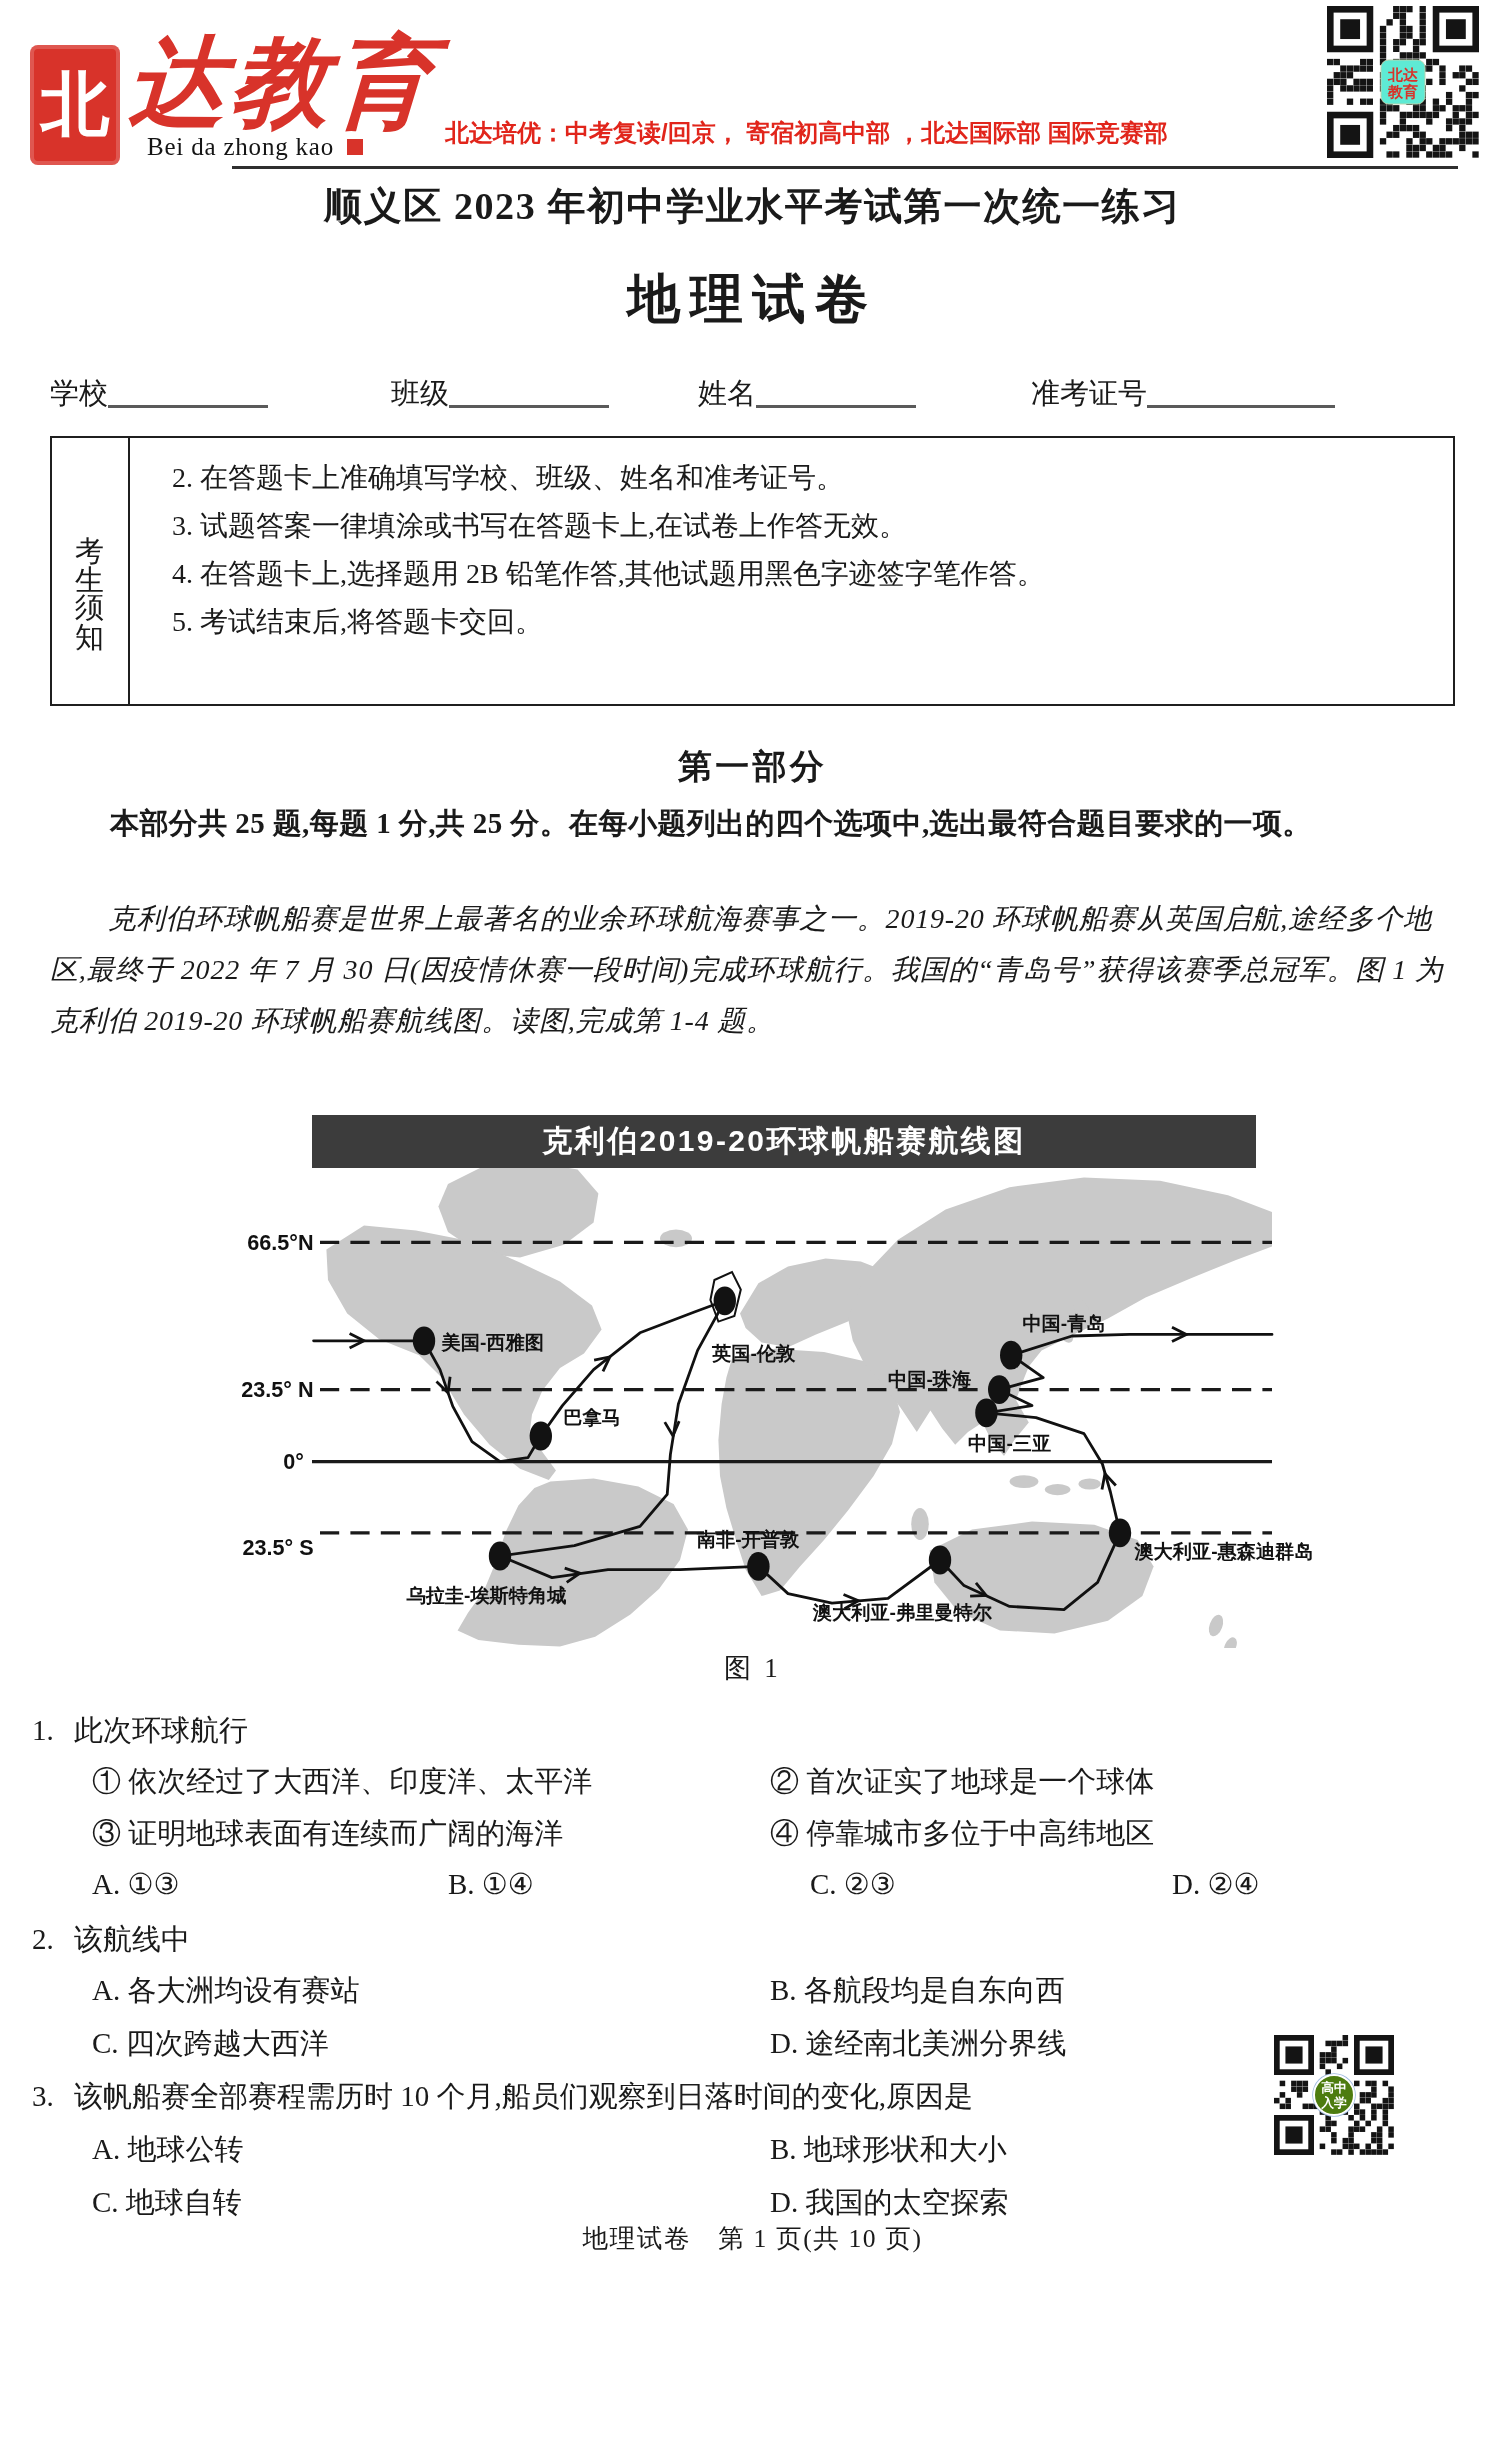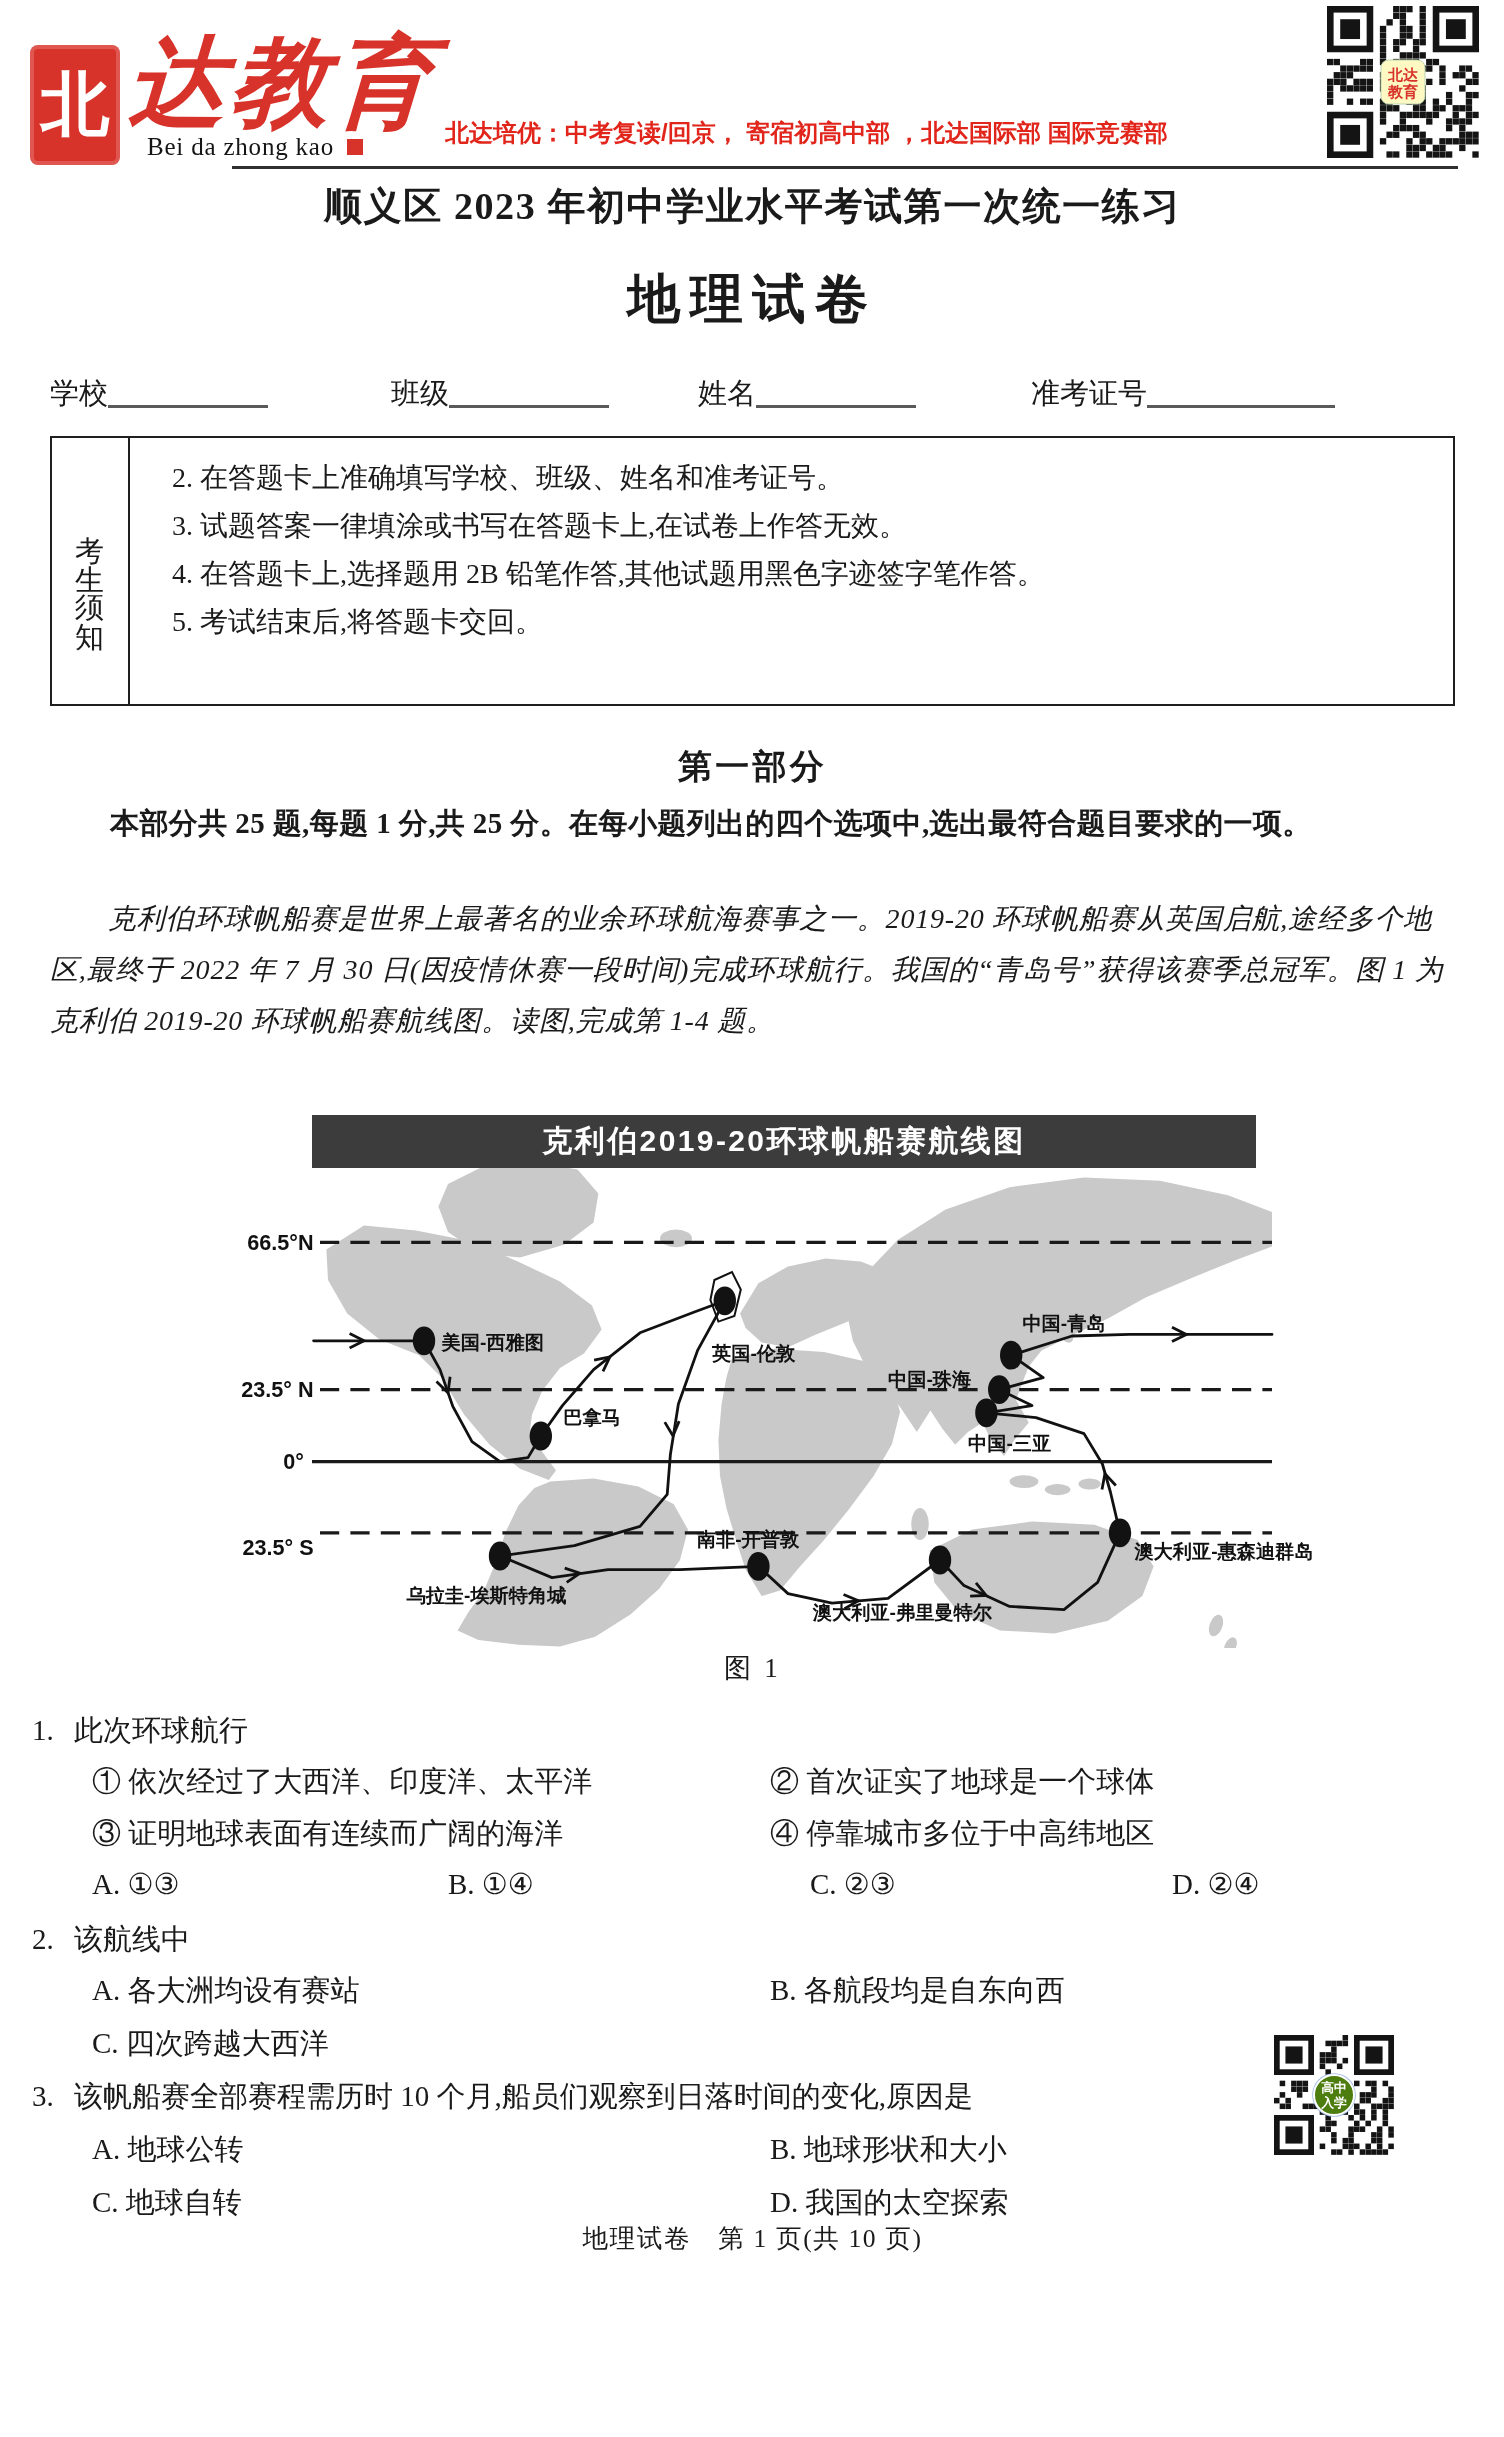--- a/index.html
+++ b/index.html
@@ -33,21 +33,21 @@
 
   
   .qr { overflow:hidden; }
   .qr-top { left:1327px; top:6.4px; width:152px; height:152px; }
   .qr-bottom { left:1274px; top:2035px; width:120px; height:120px; }
   .qr-logo {
     position:absolute; left:50%; top:50%; transform:translate(-50%,-50%);
     display:flex; flex-direction:column; align-items:center; justify-content:center;
     font-family:"Liberation Sans",sans-serif; font-weight:bold; text-align:center;
   }
-  .qr-logo.green { width:45px; height:45px; background:#fef9c3; border:1.6px solid #b9d4ae; border-radius:8px; color:#d8332a; font-size:15px; line-height:1.15; }
+  .qr-logo.green { width:45px; height:45px; background:#5eead4; border:1.6px solid #b9d4ae; border-radius:8px; color:#d8332a; font-size:15px; line-height:1.15; }
   .qr-logo.blue  { width:42px; height:42px; background:#4d7c0f; border:2.4px solid #fff; border-radius:50%; color:#fff; font-size:12.8px; line-height:1.2; box-shadow:0 0 0 0.8px #9db9e0; }
 
   
   .exam-title { left:0; top:181px; width:100%; text-align:center; font-size:38px; font-weight:600; letter-spacing:1.6px; }
   .exam-subtitle { left:0; top:264px; width:100%; text-align:center; font-size:53px; font-weight:bold; letter-spacing:9.6px; }
 
   
   .form-row { left:50px; top:374px; width:1405px; height:45px; font-size:29px; }
   .fg { position:absolute; top:0; white-space:nowrap; }
   .blank { display:inline-block; border-bottom:3.2px solid #5a5a5a; height:32px; vertical-align:-4.8px; }
@@ -458,20 +458,21 @@
 
   <div class="q-stem" style="top:1920px">
     <span class="qnum">2.</span><span>该航线中</span>
   </div>
   <div class="opt-row" style="top:1971px">
     <span>A. 各大洲均设有赛站</span>
     <span>B. 各航段均是自东向西</span>
   </div>
   <div class="opt-row" style="top:2024px">
     <span>C. 四次跨越大西洋</span>
+    <span>D. 途经南北美洲分界线</span>
   </div>
 
   <div class="q-stem" style="top:2077px">
     <span class="qnum">3.</span><span>该帆船赛全部赛程需历时 10 个月,船员们观察到日落时间的变化,原因是</span>
   </div>
   <div class="opt-row" style="top:2130px">
     <span>A. 地球公转</span>
     <span>B. 地球形状和大小</span>
   </div>
   <div class="opt-row" style="top:2183px">

